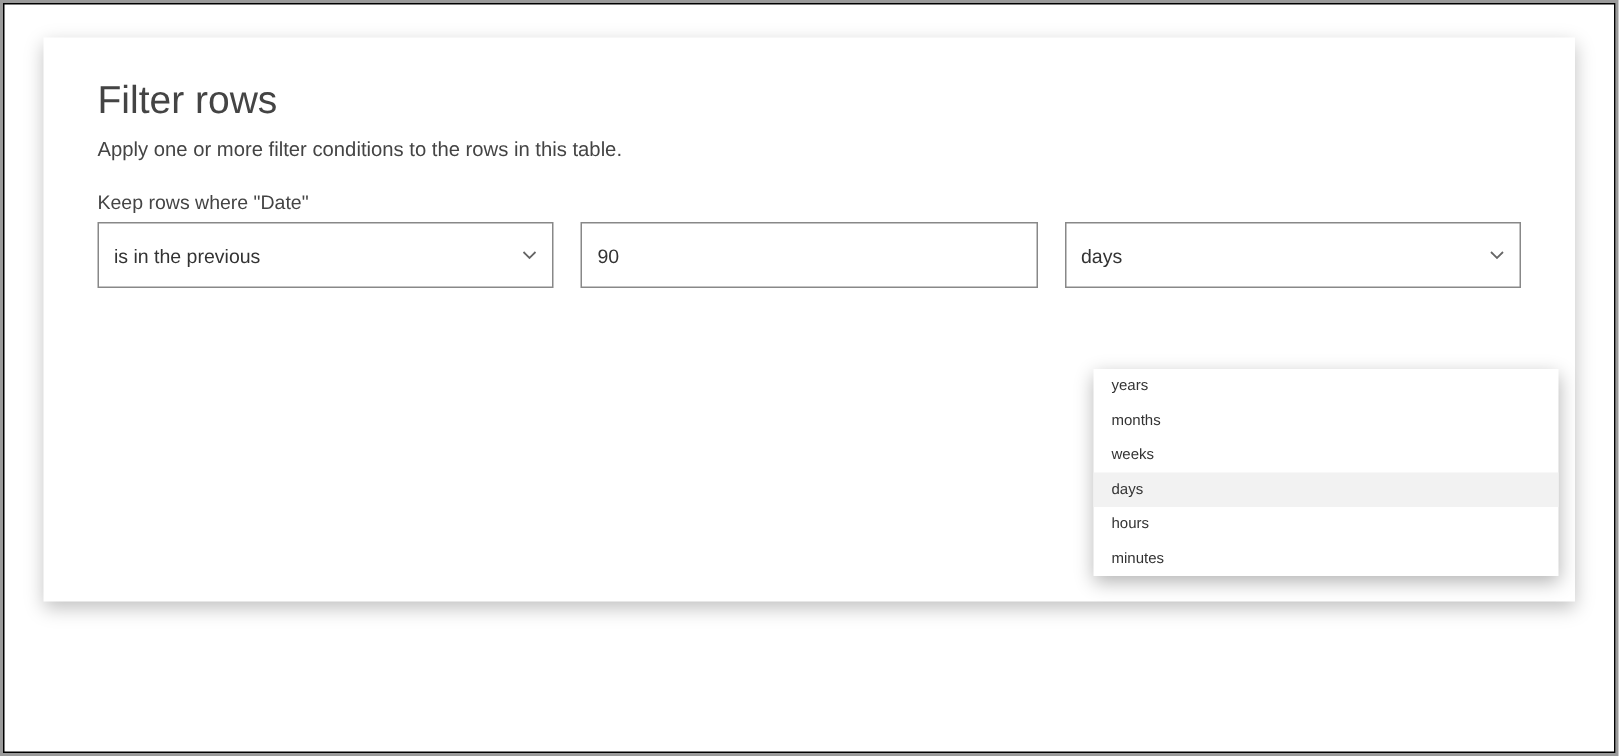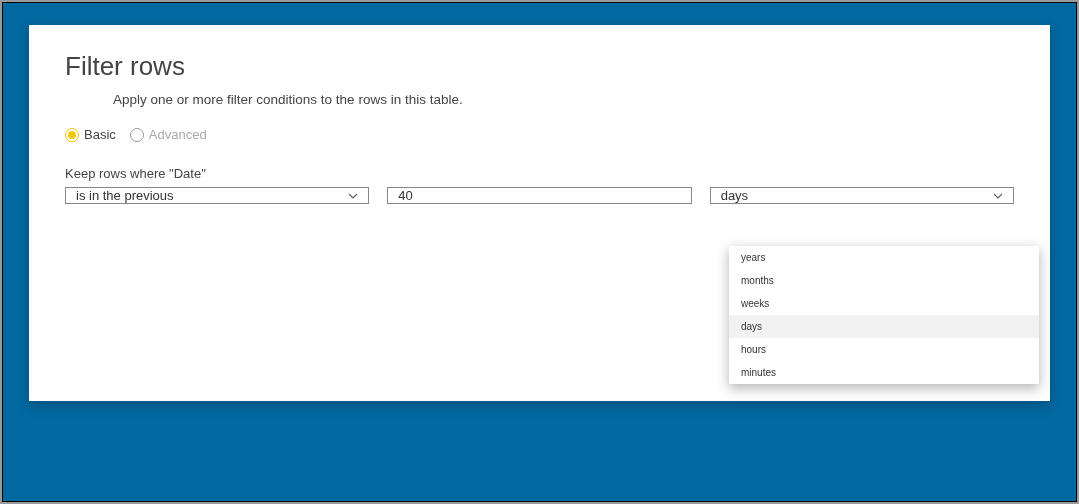--- a/index.html
+++ b/index.html
@@ -5,21 +5,21 @@
     * { box-sizing: border-box; margin: 0; padding: 0; }
     body {
       font-family: "Segoe UI", -apple-system, sans-serif;
       background: #9a9a9a;
       padding: 2px;
       width: 1079px;
       height: 504px;
       overflow: hidden;
     }
     .outer {
-      background: #0369a1;
+      background: #ffffff;
       border: 1px solid #000;
       width: 100%;
       height: 100%;
       padding: 22px 26px;
     }
     .dialog {
       background: #fff;
       width: 100%;
       height: 376px;
       box-shadow: 0 4px 12px rgba(0,0,0,0.25);
@@ -29,21 +29,20 @@
     h1.title {
       font-size: 26px;
       font-weight: 300;
       color: #444;
       margin-bottom: 10px;
     }
     .subtitle {
       font-size: 13.5px;
       color: #444;
       margin-bottom: 20px;
-      margin-left: 48px;
     }
     .radio-row {
       display: flex;
       gap: 14px;
       align-items: center;
       margin-bottom: 24px;
     }
     .radio-item {
       display: flex;
       align-items: center;
@@ -82,21 +81,21 @@
       color: #444;
       margin-bottom: 6px;
     }
     .filter-row {
       display: flex;
       gap: 18px;
       margin-bottom: 14px;
     }
     .select, .input {
       border: 1px solid #888;
-      height: 17px;
+      height: 44px;
       font-size: 13px;
       padding: 0 10px;
       display: flex;
       align-items: center;
       justify-content: space-between;
       background: #fff;
       color: #333;
       position: relative;
     }
     .select { width: 305px; cursor: pointer; }
@@ -136,44 +135,34 @@
   </style>
 </head>
 <body>
 
 <div class="outer">
   <div class="dialog">
 
     <h1 class="title">Filter rows</h1>
     <p class="subtitle">Apply one or more filter conditions to the rows in this table.</p>
 
-    <div class="radio-row">
-      <div class="radio-item">
-        <span class="radio-icon selected"></span>
-        <span class="radio-label">Basic</span>
-      </div>
-      <div class="radio-item">
-        <span class="radio-icon"></span>
-        <span class="radio-label disabled">Advanced</span>
-      </div>
-    </div>
 
     <div class="keep-label">Keep rows where "Date"</div>
 
     <div class="filter-row">
       <div class="select">
         <span>is in the previous</span>
         <span class="chevron">
           <svg width="10" height="6" viewBox="0 0 10 6" fill="none">
               <path d="M1 1L5 5L9 1" stroke-width="1.2"></path>
             </svg>
         </span>
       </div>
       <div class="input">
-        <span>40</span>
+        <span>90</span>
       </div>
       <div class="select">
         <span>days</span>
         <span class="chevron">
           <svg width="10" height="6" viewBox="0 0 10 6" fill="none">
               <path d="M1 1L5 5L9 1" stroke-width="1.2"></path>
             </svg>
         </span>
       </div>
     </div>

